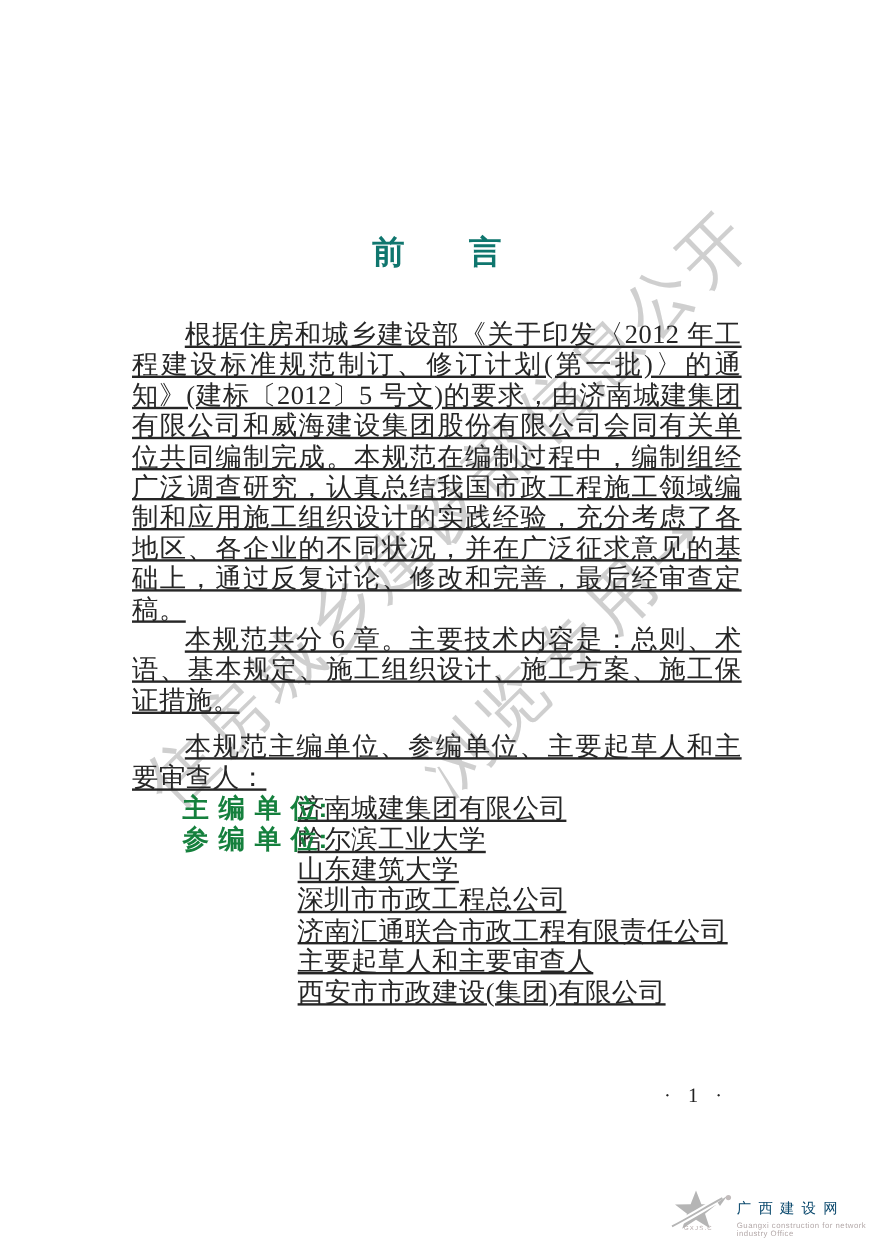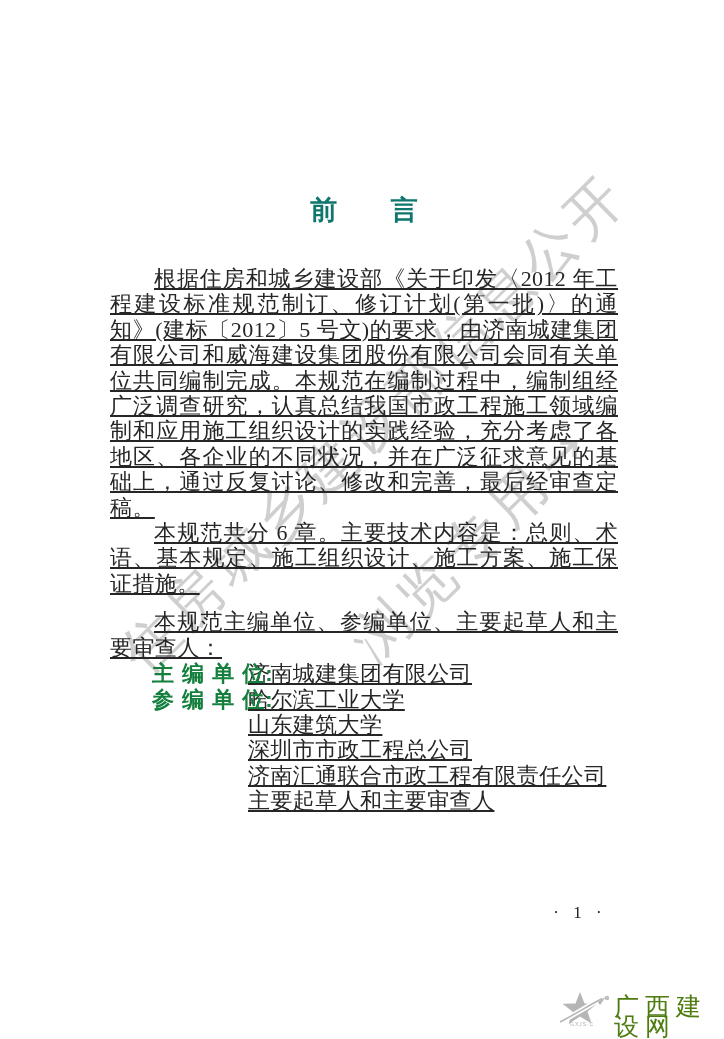--- a/index.html
+++ b/index.html
@@ -64,21 +64,21 @@
     display:flex;align-items:flex-start;
   }
   .logo-star-wrap{position:relative;width:52px;height:44px;}
   .logo-star-caption{
     position:absolute;left:12px;top:31px;font-size:5px;color:#b4aaaa;
     font-family:"Liberation Sans","DejaVu Sans",sans-serif;letter-spacing:1px;
   }
   .logo-textcol{margin-left:4px;padding-top:7px;}
   .logo-sitename{
     font-family:"Liberation Serif","DejaVu Serif",serif;
-    font-size:25px;letter-spacing:6px;color:#4d7c0f;line-height:20px;
+    font-size:12px;letter-spacing:6px;color:#0c4a6e;line-height:20px;
   }
   .logo-tagline{
     font-size:6.5px;color:#b3a8a8;letter-spacing:.4px;
     font-family:"Liberation Sans","DejaVu Sans",sans-serif;margin-top:1px;
   }
 </style>
 </head>
 <body>
 
 <div class="page">
@@ -110,20 +110,23 @@
       </div>
       <div class="unit-row">
         <span>深圳市市政工程总公司</span>
       </div>
       <div class="unit-row">
         <span>济南汇通联合市政工程有限责任公司</span>
       </div>
       <div class="unit-row">
         <span>主要起草人和主要审查人</span>
       </div>
+      <div class="unit-row">
+        <span>西安市市政建设(集团)有限公司</span>
+      </div>
     </div>
   </div>
 
   <div class="page-number">· 1 ·</div>
 
   <div class="footer-logo">
     <div class="logo-star-wrap">
       <svg width="52" height="44" viewBox="0 0 52 44">
         <path d="M22 2 L26.5 13.5 L39 13.8 L29.5 21.5 L33.5 33.5 L22 26.5 L10.5 34 L14.5 21.5 L4.5 13.8 L17.5 13.5 Z" fill="#b5b5b5"></path>
         <path d="M2 32 C 14 26, 30 16, 46 7" stroke="#ffffff" stroke-width="5" fill="none"></path>

